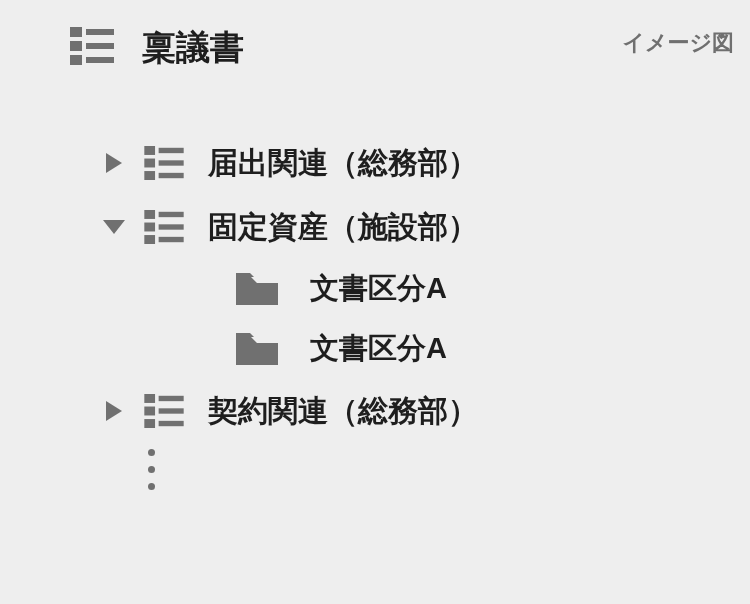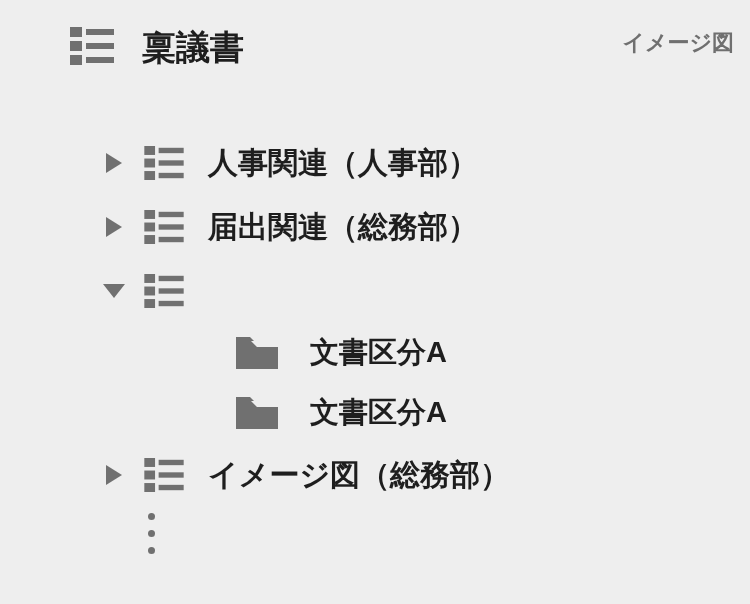--- a/index.html
+++ b/index.html
@@ -112,112 +112,95 @@
       <rect x="16" y="16" width="28" height="6" fill="#707070"></rect>
       <rect x="0" y="28" width="12" height="10" fill="#707070"></rect>
       <rect x="16" y="30" width="28" height="6" fill="#707070"></rect>
     </svg>
   </span>
   <span class="root-label">稟議書</span>
 </div>
 
 <div class="tree">
 
+
   <div class="node-row">
     <span class="disclosure">
       <svg width="20" height="24" viewBox="0 0 20 24">
           <polygon points="2,2 18,12 2,22" fill="#707070"></polygon>
         </svg>
     </span>
     <span class="cat-icon-slot">
       <svg width="40" height="34" viewBox="0 0 44 38">
         <rect x="0" y="0" width="12" height="10" fill="#707070"></rect>
           <rect x="16" y="2" width="28" height="6" fill="#707070"></rect>
         <rect x="0" y="14" width="12" height="10" fill="#707070"></rect>
           <rect x="16" y="16" width="28" height="6" fill="#707070"></rect>
         <rect x="0" y="28" width="12" height="10" fill="#707070"></rect>
           <rect x="16" y="30" width="28" height="6" fill="#707070"></rect>
       </svg>
     </span>
-    <span class="cat-label">人事関連（人事部）</span>
+    <span class="cat-label">届出関連（総務部）</span>
   </div>
 
   <div class="node-row">
     <span class="disclosure">
-      <svg width="20" height="24" viewBox="0 0 20 24">
-          <polygon points="2,2 18,12 2,22" fill="#707070"></polygon>
+      <svg width="26" height="18" viewBox="0 0 26 18">
+          <polygon points="2,2 24,2 13,16" fill="#707070"></polygon>
         </svg>
     </span>
     <span class="cat-icon-slot">
       <svg width="40" height="34" viewBox="0 0 44 38">
         <rect x="0" y="0" width="12" height="10" fill="#707070"></rect>
           <rect x="16" y="2" width="28" height="6" fill="#707070"></rect>
         <rect x="0" y="14" width="12" height="10" fill="#707070"></rect>
           <rect x="16" y="16" width="28" height="6" fill="#707070"></rect>
         <rect x="0" y="28" width="12" height="10" fill="#707070"></rect>
           <rect x="16" y="30" width="28" height="6" fill="#707070"></rect>
       </svg>
     </span>
-    <span class="cat-label">届出関連（総務部）</span>
+    <span class="cat-label">固定資産（施設部）</span>
+  </div>
+
+  <div class="children">
+    <div class="child-row">
+      <span class="folder-icon-slot">
+        <svg width="46" height="36" viewBox="0 0 46 36">
+          <path d="M2 6 h15 l6 6 h21 v22 h-42 z M2 6 v-4 h14 l4 4 z" fill="#707070"></path>
+        </svg>
+      </span>
+      <span class="child-label">文書区分A</span>
+    </div>
+    <div class="child-row">
+      <span class="folder-icon-slot">
+        <svg width="46" height="36" viewBox="0 0 46 36">
+          <path d="M2 6 h15 l6 6 h21 v22 h-42 z M2 6 v-4 h14 l4 4 z" fill="#707070"></path>
+        </svg>
+      </span>
+      <span class="child-label">文書区分A</span>
+    </div>
   </div>
 
   <div class="node-row">
     <span class="disclosure">
-      <svg width="26" height="18" viewBox="0 0 26 18">
-          <polygon points="2,2 24,2 13,16" fill="#707070"></polygon>
+      <svg width="20" height="24" viewBox="0 0 20 24">
+          <polygon points="2,2 18,12 2,22" fill="#707070"></polygon>
         </svg>
     </span>
     <span class="cat-icon-slot">
       <svg width="40" height="34" viewBox="0 0 44 38">
         <rect x="0" y="0" width="12" height="10" fill="#707070"></rect>
           <rect x="16" y="2" width="28" height="6" fill="#707070"></rect>
         <rect x="0" y="14" width="12" height="10" fill="#707070"></rect>
           <rect x="16" y="16" width="28" height="6" fill="#707070"></rect>
         <rect x="0" y="28" width="12" height="10" fill="#707070"></rect>
           <rect x="16" y="30" width="28" height="6" fill="#707070"></rect>
       </svg>
     </span>
-  </div>
-
-  <div class="children">
-    <div class="child-row">
-      <span class="folder-icon-slot">
-        <svg width="46" height="36" viewBox="0 0 46 36">
-          <path d="M2 6 h15 l6 6 h21 v22 h-42 z M2 6 v-4 h14 l4 4 z" fill="#707070"></path>
-        </svg>
-      </span>
-      <span class="child-label">文書区分A</span>
-    </div>
-    <div class="child-row">
-      <span class="folder-icon-slot">
-        <svg width="46" height="36" viewBox="0 0 46 36">
-          <path d="M2 6 h15 l6 6 h21 v22 h-42 z M2 6 v-4 h14 l4 4 z" fill="#707070"></path>
-        </svg>
-      </span>
-      <span class="child-label">文書区分A</span>
-    </div>
-  </div>
-
-  <div class="node-row">
-    <span class="disclosure">
-      <svg width="20" height="24" viewBox="0 0 20 24">
-          <polygon points="2,2 18,12 2,22" fill="#707070"></polygon>
-        </svg>
-    </span>
-    <span class="cat-icon-slot">
-      <svg width="40" height="34" viewBox="0 0 44 38">
-        <rect x="0" y="0" width="12" height="10" fill="#707070"></rect>
-          <rect x="16" y="2" width="28" height="6" fill="#707070"></rect>
-        <rect x="0" y="14" width="12" height="10" fill="#707070"></rect>
-          <rect x="16" y="16" width="28" height="6" fill="#707070"></rect>
-        <rect x="0" y="28" width="12" height="10" fill="#707070"></rect>
-          <rect x="16" y="30" width="28" height="6" fill="#707070"></rect>
-      </svg>
-    </span>
-    <span class="cat-label">イメージ図（総務部）</span>
+    <span class="cat-label">契約関連（総務部）</span>
   </div>
 
   <div class="more-dots">
     <span></span>
       <span></span>
       <span></span>
   </div>
 
 </div>
 

